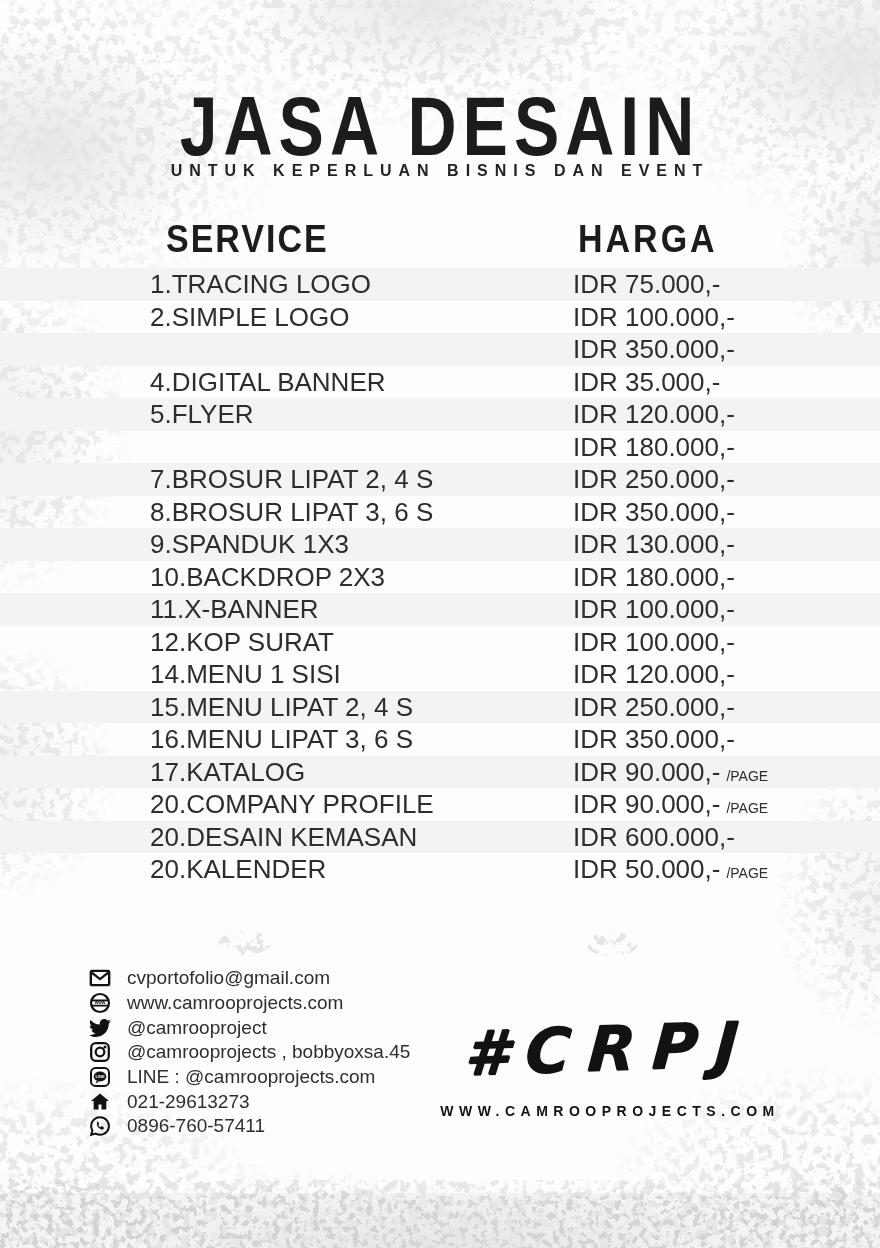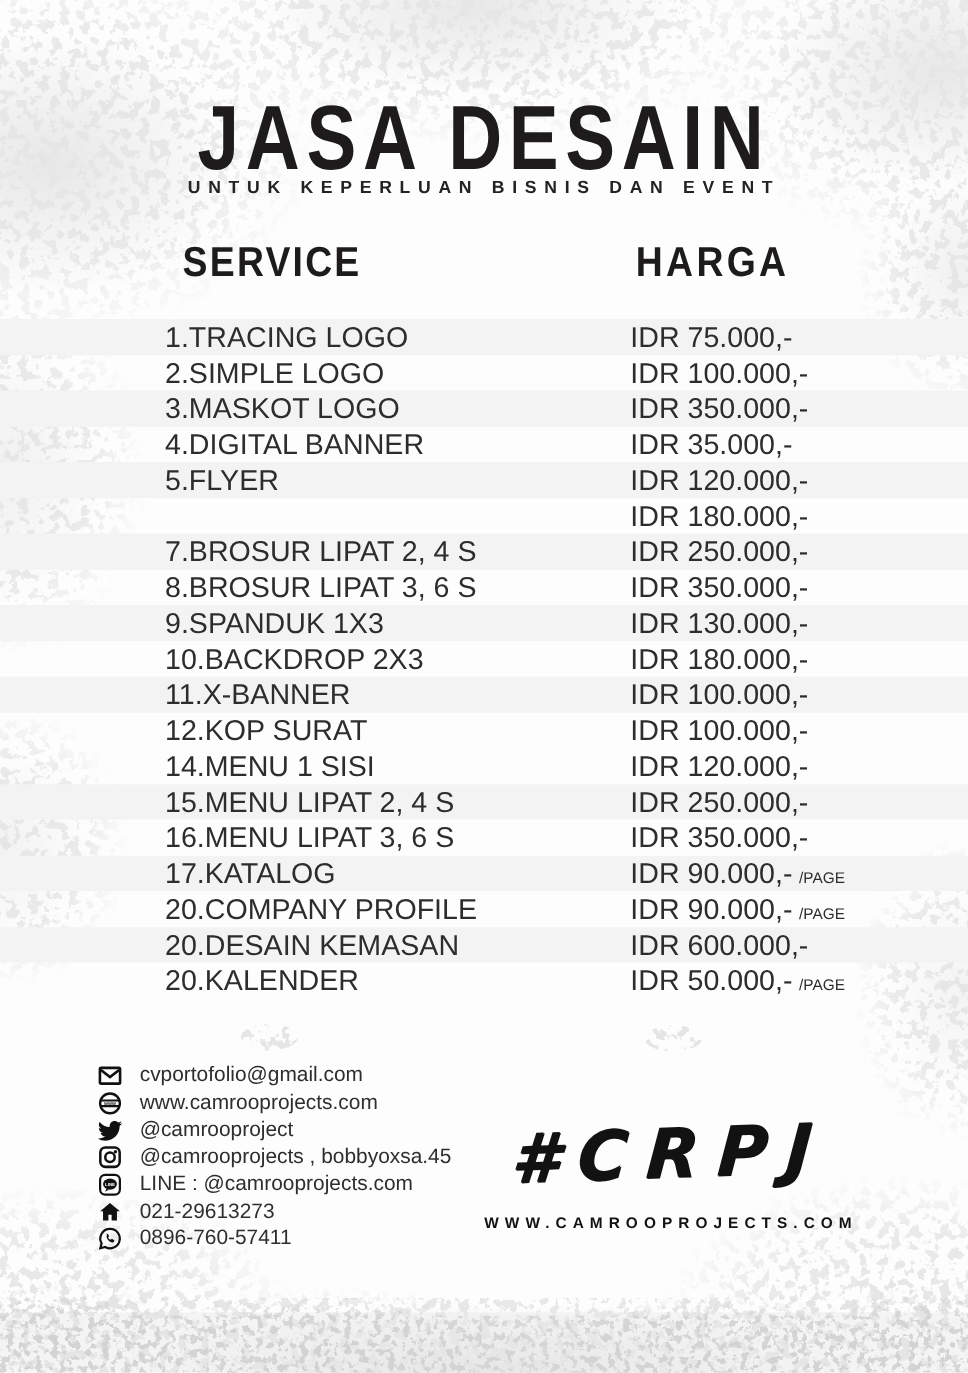--- a/index.html
+++ b/index.html
@@ -40,21 +40,21 @@
   }
   .col-header {
     position:absolute; top:217px;
     font-size:34px; font-weight:800; letter-spacing:2px;
     transform:scaleY(1.12); transform-origin:left top;
     color:#1d1b1c; white-space:nowrap;
   }
   .col-header.service { left:166px; }
   .col-header.harga   { left:578px; letter-spacing:3px; }
 
-  .price-table { position:absolute; top:290px; left:0; width:880px; }
+  .price-table { position:absolute; top:268px; left:0; width:880px; }
   .row { position:relative; height:32.5px; line-height:32.5px; font-size:26px; color:#2d2d2d; }
   .row.striped { background:#f3f3f3; }
   .svc-label { position:absolute; left:150px; white-space:nowrap; }
   .svc-price { position:absolute; left:573px; white-space:nowrap; }
   .price-unit { font-size:14px; margin-left:6px; color:#2d2d2d; }
 
   .contact-list { position:absolute; top:966px; left:88px; }
   .contact-line { display:flex; align-items:center; height:24.7px; font-size:19px; color:#2e2e2e; }
   .contact-icon { width:23px; height:23px; flex:0 0 23px; margin-right:16px; display:flex; align-items:center; justify-content:center; }
   .contact-icon svg { width:22px; height:22px; display:block; }
@@ -139,21 +139,20 @@
     <div class="price-table" id="service-rows">
         <div class="row striped">
         <span class="svc-label">1.TRACING LOGO</span>
         <span class="svc-price"><span>IDR 75.000,-</span><span class="price-unit"></span></span>
       </div>
         <div class="row">
         <span class="svc-label">2.SIMPLE LOGO</span>
         <span class="svc-price"><span>IDR 100.000,-</span><span class="price-unit"></span></span>
       </div>
         <div class="row striped">
-        <span class="svc-label">3.MASKOT LOGO</span>
         <span class="svc-price"><span>IDR 350.000,-</span><span class="price-unit"></span></span>
       </div>
         <div class="row">
         <span class="svc-label">4.DIGITAL BANNER</span>
         <span class="svc-price"><span>IDR 35.000,-</span><span class="price-unit"></span></span>
       </div>
         <div class="row striped">
         <span class="svc-label">5.FLYER</span>
         <span class="svc-price"><span>IDR 120.000,-</span><span class="price-unit"></span></span>
       </div>

